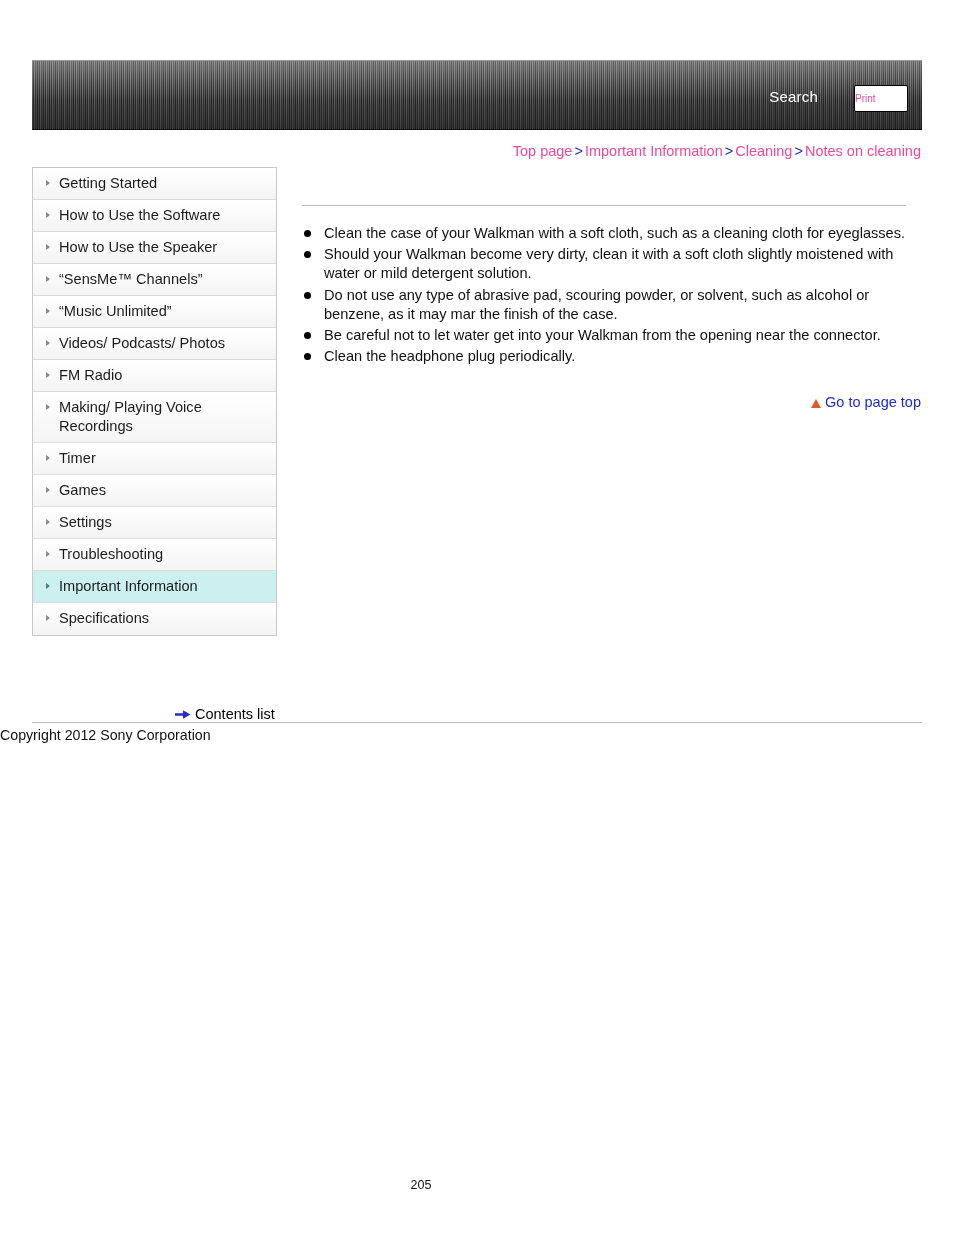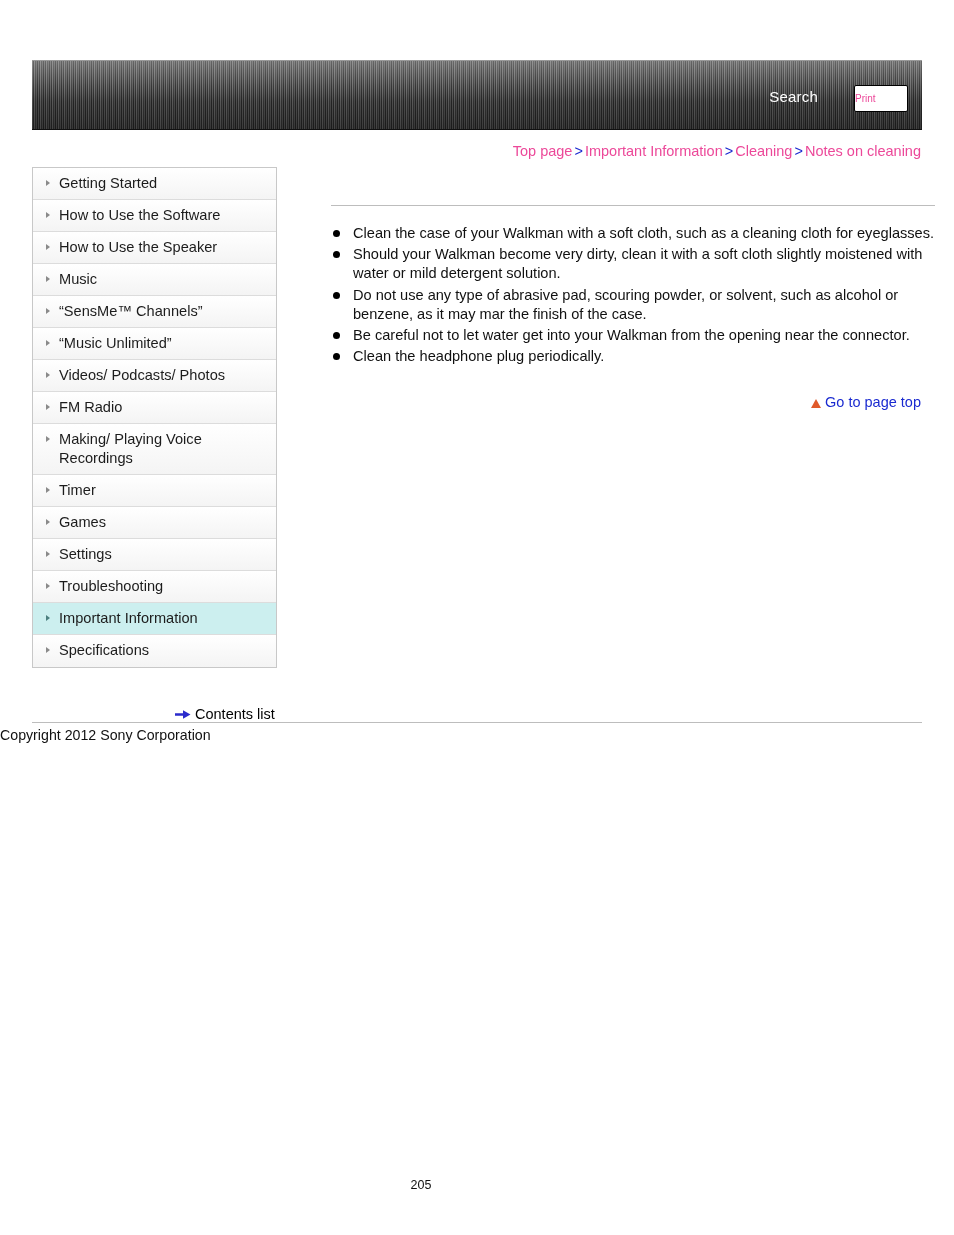--- a/index.html
+++ b/index.html
@@ -147,21 +147,21 @@
   }
   .contents-list .arrow-icon {
     display: inline-block;
     vertical-align: -1px;
     margin-right: 4px;
   }
 
   
   .content {
     position: absolute;
-    left: 331px;
+    left: 302px;
     top: 205px;
     width: 604px;
   }
   .content-rule {
     width: 604px;
     height: 1px;
     background: #bdbdbd;
     margin: 0 0 18px 0;
   }
   ul.bullets {
@@ -253,24 +253,20 @@
   <div class="nav-item">
     <span class="arrow"></span>
     <span>How to Use the Software</span>
   </div>
   <div class="nav-item">
     <span class="arrow"></span>
     <span>How to Use the Speaker</span>
   </div>
   <div class="nav-item">
     <span class="arrow"></span>
-    <span>Music</span>
-  </div>
-  <div class="nav-item">
-    <span class="arrow"></span>
     <span>“SensMe™ Channels”</span>
   </div>
   <div class="nav-item">
     <span class="arrow"></span>
     <span>“Music Unlimited”</span>
   </div>
   <div class="nav-item">
     <span class="arrow"></span>
     <span>Videos/ Podcasts/ Photos</span>
   </div>

